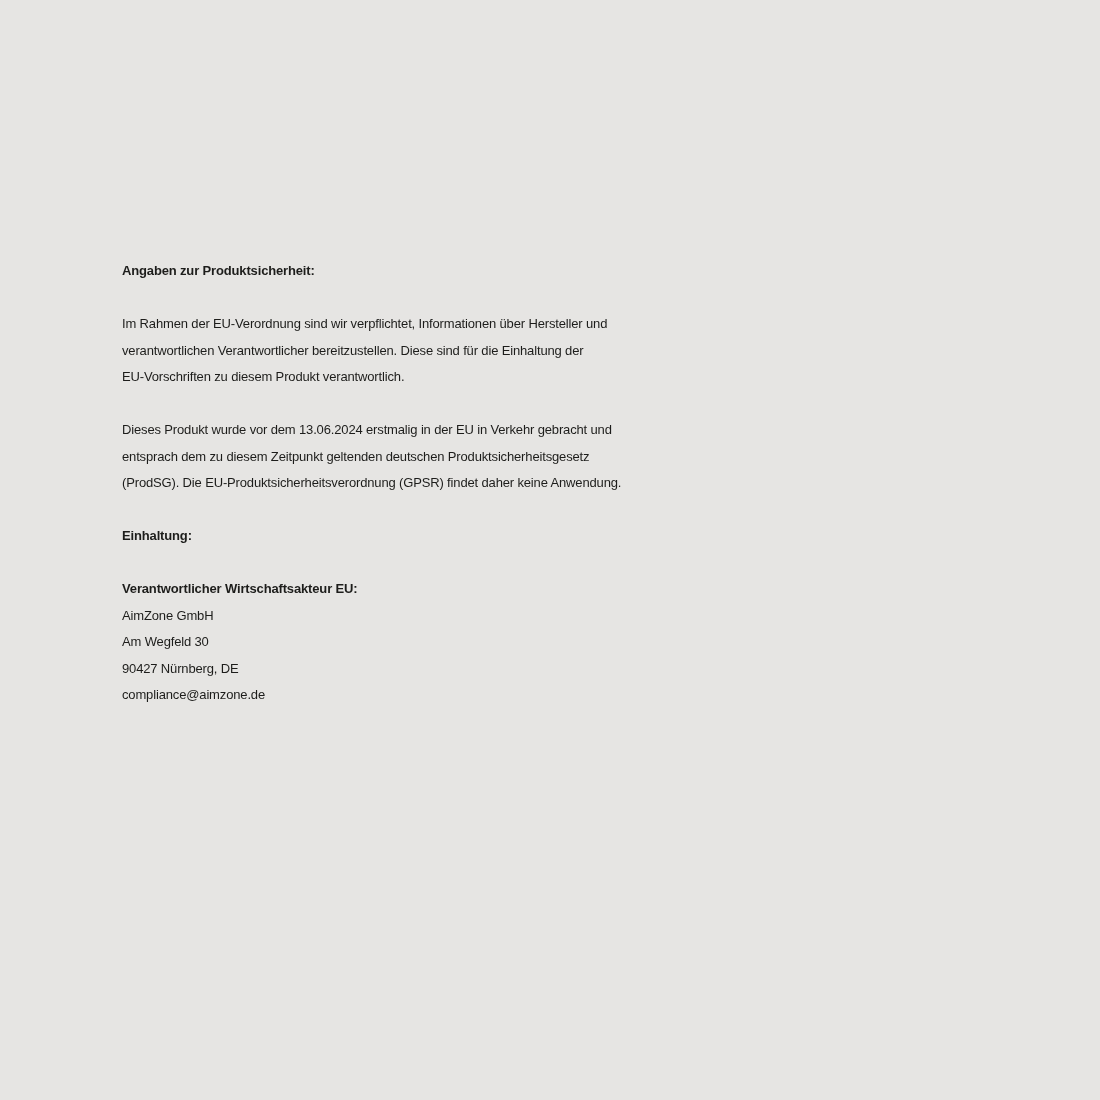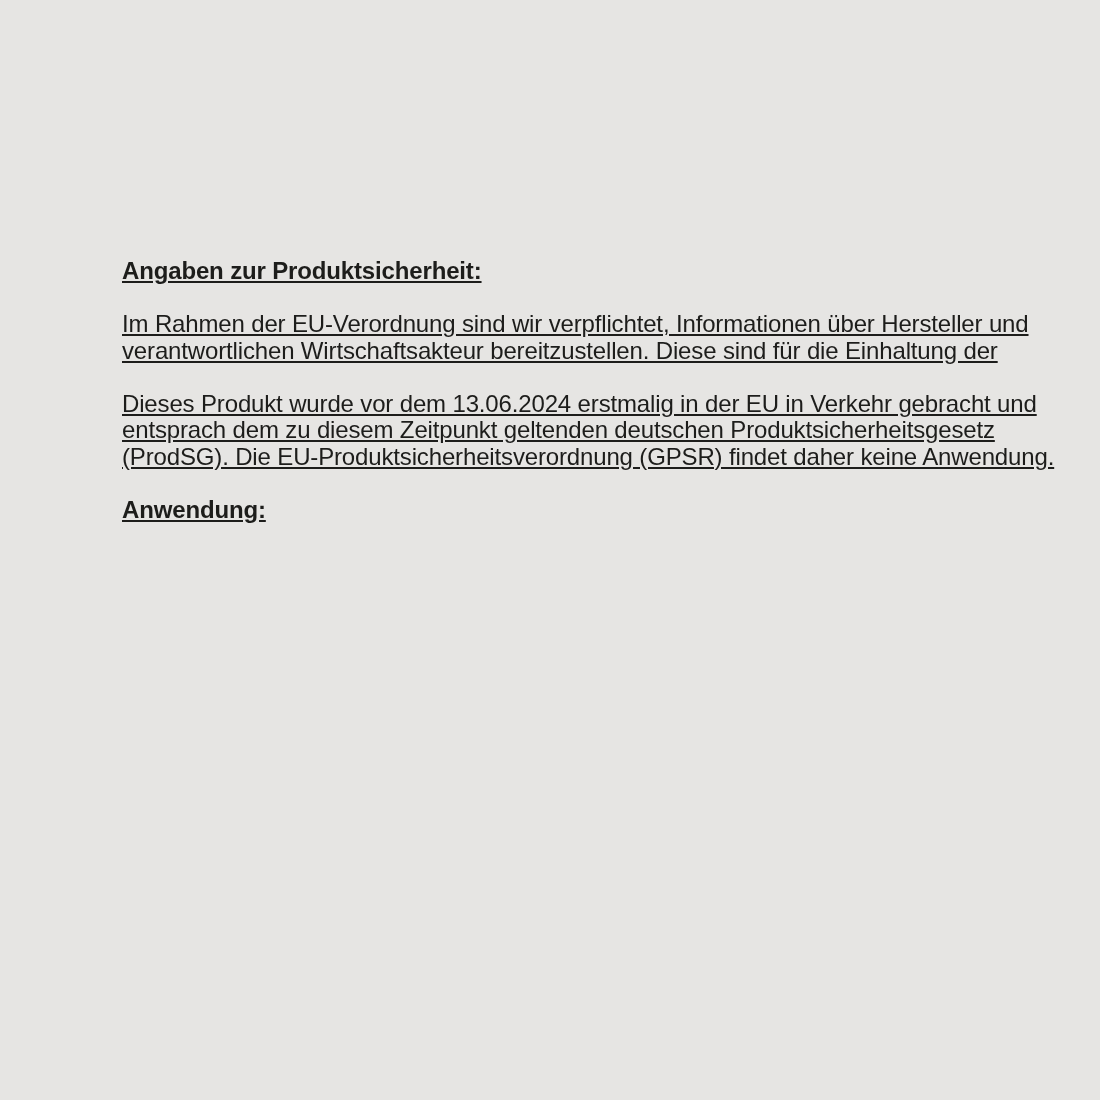--- a/index.html
+++ b/index.html
@@ -13,24 +13,23 @@
     color: #1d1d1b;
     font-family: "Liberation Sans", sans-serif;
     position: relative;
     overflow: hidden;
   }
   .doc {
     position: absolute;
     left: 122px;
     top: 258px;
     width: 900px;
-    font-size: 24px;
+    font-size: 13px;
     line-height: 26.5px;
     letter-spacing: -0.15px;
-    text-decoration: underline;
   }
   .block {
     margin: 0 0 26.5px 0;
   }
   .block:last-child {
     margin-bottom: 0;
   }
   .bold {
     font-weight: bold;
   }
@@ -42,27 +41,35 @@
 <body>
 
 <main class="doc">
 
   <div class="block">
     <div class="line bold">Angaben zur Produktsicherheit:</div>
   </div>
 
   <div class="block">
     <div class="line">Im Rahmen der EU-Verordnung sind wir verpflichtet, Informationen über Hersteller und</div>
-    <div class="line">verantwortlichen Wirtschaftsakteur bereitzustellen. Diese sind für die Einhaltung der</div>
+    <div class="line">verantwortlichen Verantwortlicher bereitzustellen. Diese sind für die Einhaltung der</div>
+    <div class="line">EU-Vorschriften zu diesem Produkt verantwortlich.</div>
   </div>
 
   <div class="block">
     <div class="line">Dieses Produkt wurde vor dem 13.06.2024 erstmalig in der EU in Verkehr gebracht und</div>
     <div class="line">entsprach dem zu diesem Zeitpunkt geltenden deutschen Produktsicherheitsgesetz</div>
     <div class="line">(ProdSG). Die EU-Produktsicherheitsverordnung (GPSR) findet daher keine Anwendung.</div>
   </div>
 
   <div class="block">
-    <div class="line bold">Anwendung:</div>
+    <div class="line bold">Einhaltung:</div>
   </div>
 
+  <div class="block">
+    <div class="line bold">Verantwortlicher Wirtschaftsakteur EU:</div>
+    <div class="line">AimZone GmbH</div>
+    <div class="line">Am Wegfeld 30</div>
+    <div class="line">90427 Nürnberg, DE</div>
+    <div class="line">compliance@aimzone.de</div>
+  </div>
 
 </main>
 
 </body></html>

